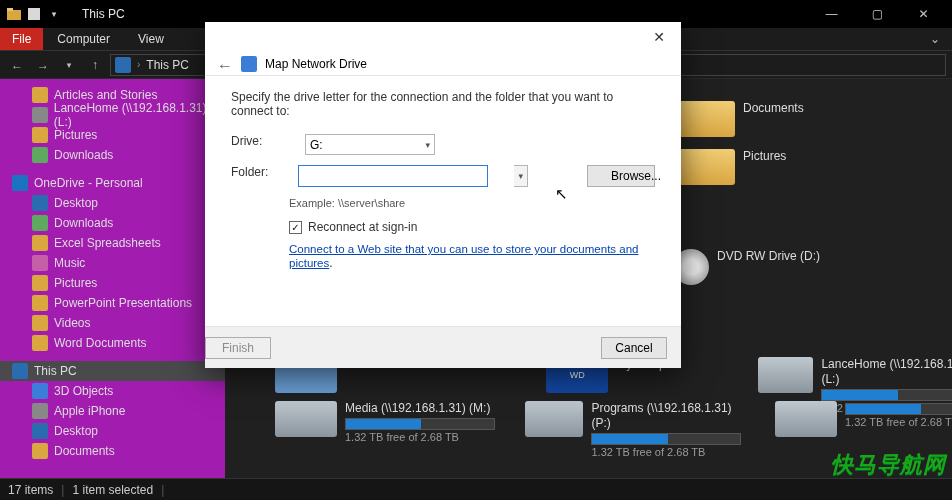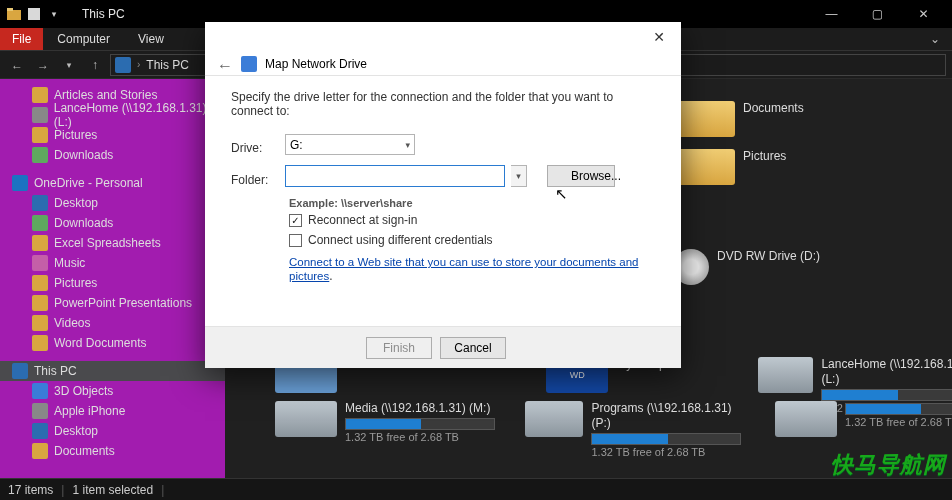--- a/index.html
+++ b/index.html
@@ -58,32 +58,32 @@
 
 .dialog { position:absolute; left:205px; top:22px; width:476px; height:346px; background:#fff; color:#000; box-shadow:0 8px 30px rgba(0,0,0,0.6); z-index:50; display:flex; flex-direction:column; }
 .dlg-titlebar { height:30px; display:flex; align-items:center; justify-content:flex-end; }
 .dlg-close-btn { width:44px; height:30px; display:flex; align-items:center; justify-content:center; color:#333; font-size:14px; }
 .dlg-bc { height:24px; display:flex; align-items:center; gap:8px; padding:0 12px; border-bottom:1px solid #e3e3e3; font-size:12px; }
 .dlg-back { color:#666; font-size:16px; }
 .dlg-bc .bc-icon { width:16px; height:16px; background:#3b7dd8; border-radius:2px; }
 .dlg-body { flex:1; padding:14px 26px 8px 26px; font-size:12px; }
 .dlg-heading { color:#003399; font-size:14px; font-weight:400; margin-bottom:14px; }
 .dlg-subtext { color:#333; margin-bottom:16px; }
-.form-row { display:flex; align-items:flex-end; gap:6px; margin-bottom:10px; }
+.form-row { display:flex; align-items:flex-start; gap:26px; margin-bottom:10px; }
 .form-row .lbl { width:48px; color:#333; }
 .drive-select { width:130px; height:21px; border:1px solid #b4b4b4; background:#fff; padding:0 4px; display:flex; align-items:center; justify-content:space-between; font-size:12px; }
 .folder-input { width:220px; height:22px; border:1px solid #2a7bd1; outline:none; padding:0 4px; font-size:12px; }
 .folder-combo-btn { width:16px; height:22px; border:1px solid #b4b4b4; border-left:none; display:flex; align-items:center; justify-content:center; font-size:9px; color:#555; background:#f3f3f3; }
 .browse-btn { width:68px; height:22px; border:1px solid #adadad; background:#e6e6e6; font-size:12px; display:flex; align-items:center; justify-content:center;padding-left:30px; }
-.example { margin-left:58px; color:#555; font-size:11px; margin-bottom:4px;font-weight:bold; }
+.example { margin-left:58px; color:#555; font-size:11px; margin-bottom:11px; }
 .check-row { margin-left:58px; display:flex; align-items:center; gap:6px; color:#333; margin-bottom:6px; }
 .chk { width:13px; height:13px; border:1px solid #666; display:flex; align-items:center; justify-content:center; font-size:10px; color:#111; }
 .link-row { margin-left:58px; }
 .link-row a { color:#0645ad; text-decoration:underline; font-size:11.5px; }
-.dlg-footer { height:42px; border-top:1px solid #e3e3e3; background:#f0f0f0; display:flex; align-items:center; justify-content:center; gap:8px; padding-right:14px; }
+.dlg-footer { height:42px; border-top:1px solid #e3e3e3; background:#f0f0f0; display:flex; align-items:center; justify-content:space-between; gap:8px; padding-right:14px; }
 .dlg-footer .btn { width:66px; height:22px; border:1px solid #adadad; background:#e6e6e6; display:flex; align-items:center; justify-content:center; font-size:12px; }
 .dlg-footer .btn.disabled { color:#8d8d8d; background:#efefef; }
 
 .cursor-ptr { position:absolute; left:555px; top:185px; z-index:60; font-size:15px; color:#000; }
 
 .watermark { position:absolute; right:6px; bottom:20px; color:#17a81a; font-style:italic; font-weight:800; font-size:22px; letter-spacing:1px; text-shadow:0 1px 0 #062; }
 </style>
 </head>
 <body>
 
@@ -323,24 +323,20 @@
       <div style="width:8px"></div>
       <div class="browse-btn">Browse...</div>
     </div>
 
     <div class="example">Example: \\server\share</div>
 
     <div class="check-row">
       <span class="chk">✓</span>
       <span>Reconnect at sign-in</span>
     </div>
-    <div class="check-row">
-      <span class="chk"></span>
-      <span>Connect using different credentials</span>
-    </div>
 
     <div class="link-row" style="margin-top:8px">
       <a href="#"><span>Connect to a Web site that you can use to store your documents and pictures</span></a><span style="color:#333">.</span>
     </div>
   </div>
   <div class="dlg-footer">
     <div class="btn disabled">Finish</div>
     <div class="btn">Cancel</div>
   </div>
 </div>

